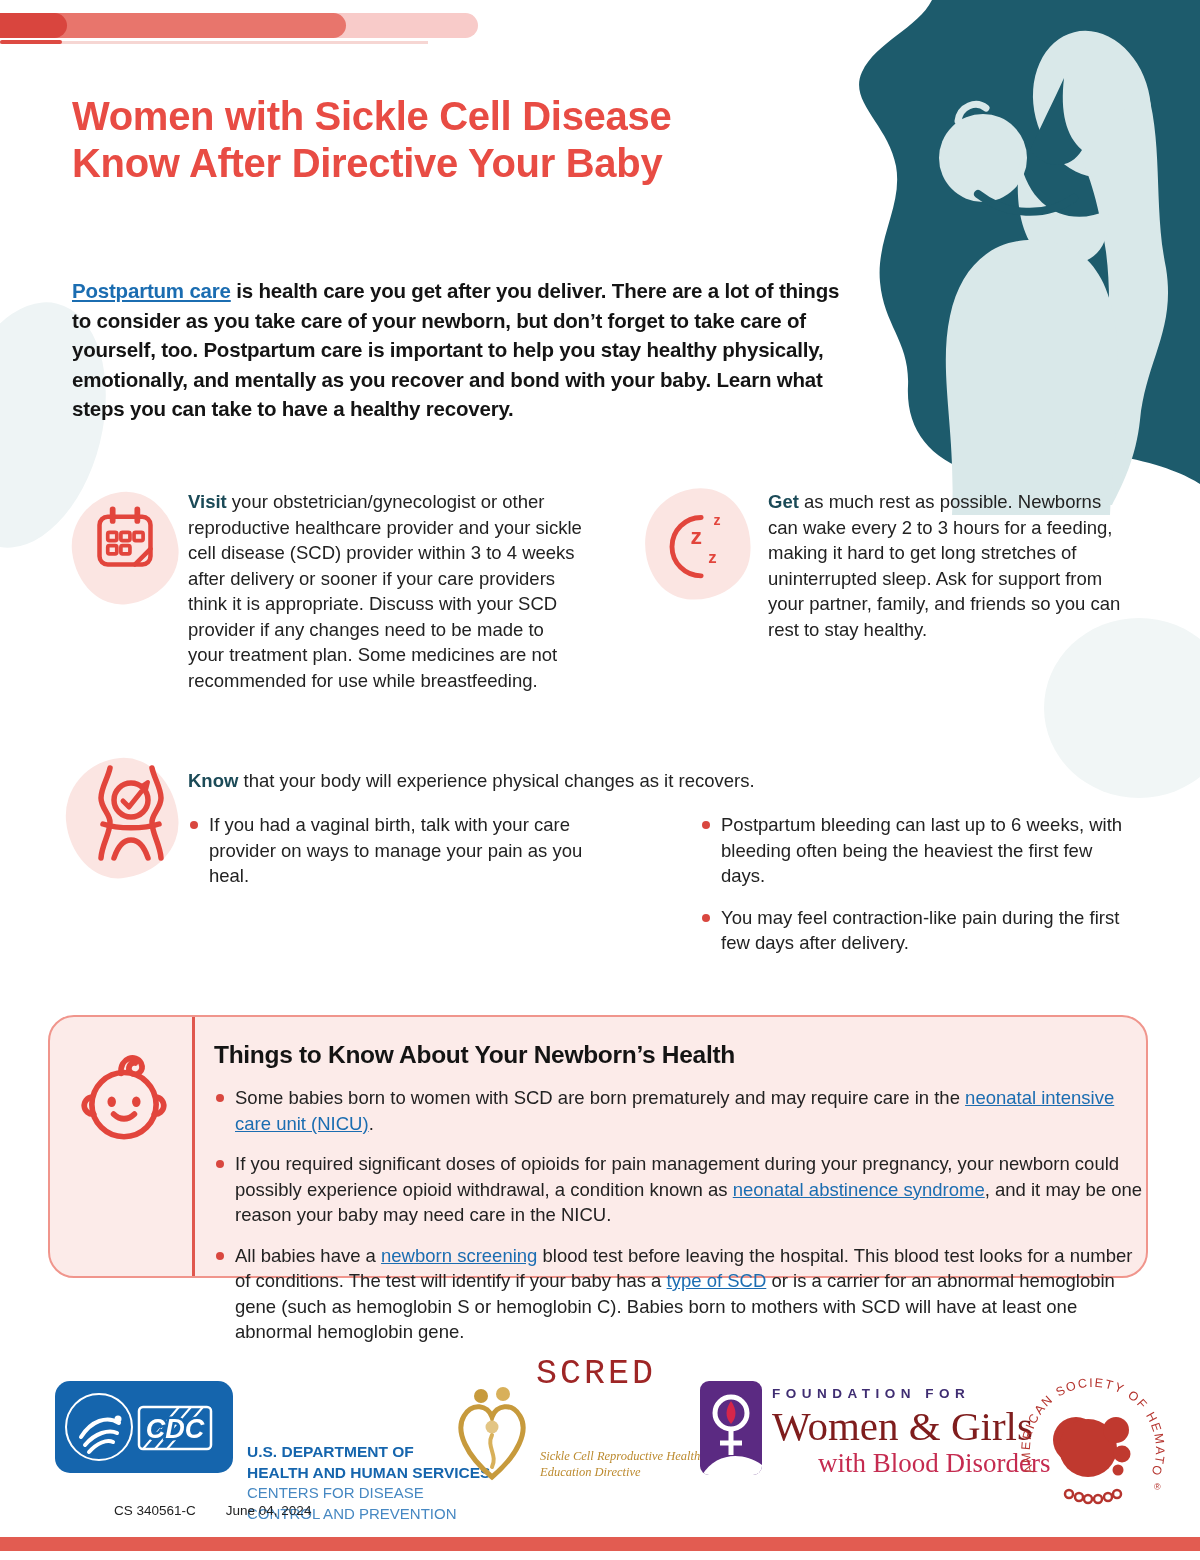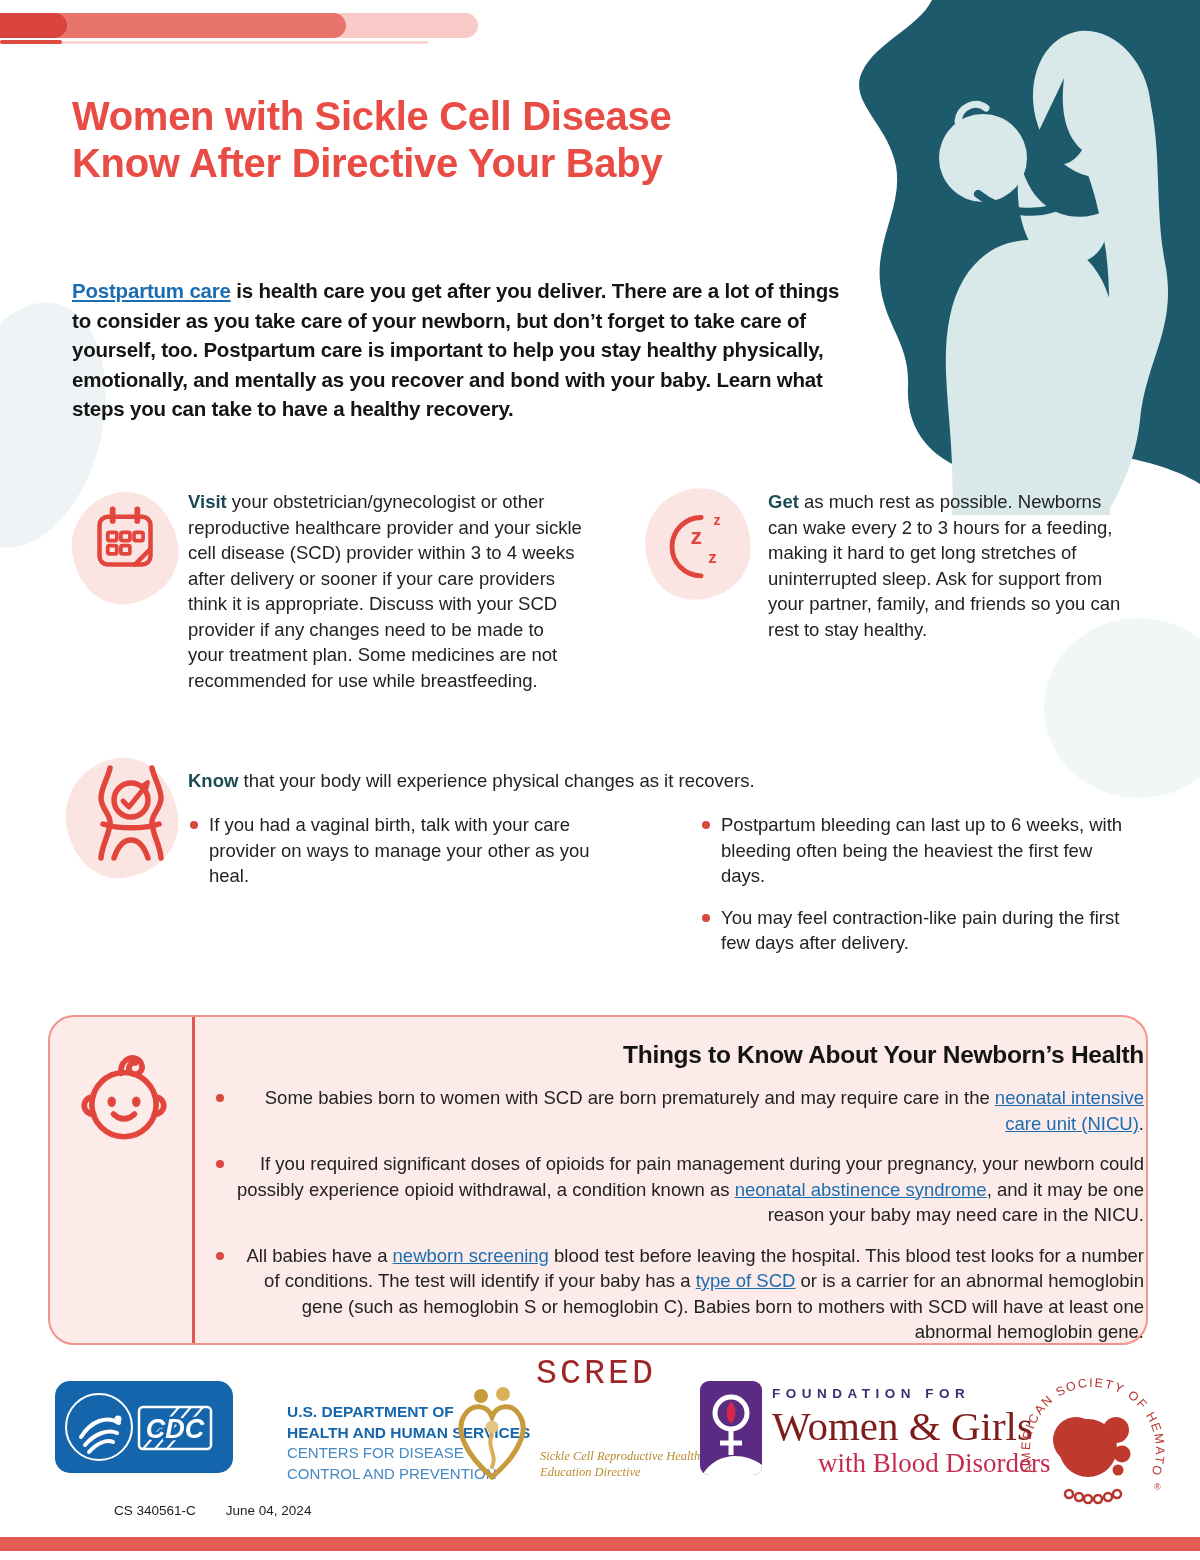--- a/index.html
+++ b/index.html
@@ -33,30 +33,30 @@
   .tip-text{font-size:18.5px;line-height:25.5px;color:#222;}
 
   
   ul.bullets{margin:0;padding:0;list-style:none;}
   ul.bullets li{position:relative;padding-left:21px;margin-bottom:16px;
                 font-size:18.5px;line-height:25.5px;color:#222;}
   ul.bullets li::before{content:"";position:absolute;left:2px;top:9px;width:8px;height:8px;
                 border-radius:50%;background:#d9473f;}
 
   
-  .nbox{left:48px;top:1015px;width:1100px;height:330px;background:#fcebe9;
-        border:2px solid #f0958c;border-radius:26px;box-sizing:border-box;text-align:right;}
+  .nbox{left:48px;top:1015px;width:1100px;height:263px;background:#fcebe9;
+        border:2px solid #f0958c;border-radius:26px;box-sizing:border-box;}
   .nbox-divider{left:142px;top:0;bottom:0;width:3px;background:#e0574e;}
   .nbox-content{left:164px;top:24px;width:930px;}
   .nbox-heading{font-size:24.5px;font-weight:bold;color:#141414;letter-spacing:-0.3px;margin:0 0 16px 0;}
   .nbox ul.bullets li{font-size:18.5px;line-height:25.5px;margin-bottom:15px;}
 
   
   .cdc-badge{left:55px;top:1381px;width:178px;height:92px;background:#1565ad;border-radius:15px;}
-  .hhs-text{left:247px;top:1402px;line-height:20.5px;margin-left:40px;}
+  .hhs-text{left:247px;top:1442px;line-height:20.5px;}
   .hhs-bold{font-size:15.5px;font-weight:bold;color:#1565ad;}
   .hhs-reg{font-size:15px;color:#4688c2;}
 
   .scred-name{left:536px;top:1354px;font-family:Liberation Mono, monospace;font-size:35px;
               color:#9e2626;letter-spacing:3px;}
   .scred-tag{left:540px;top:1448px;font-family:"Liberation Serif",serif;font-style:italic;
              font-size:12.5px;line-height:16px;color:#bc8a2e;}
 
   .fwgbd-icon{left:700px;top:1381px;width:62px;height:94px;background:#5b2a82;border-radius:9px;overflow:hidden;}
   .fwgbd-text{left:772px;top:1386px;}
@@ -143,21 +143,21 @@
       <path d="M17,62 C32,67 58,67 73,62"></path>
       <path d="M28,96 C32,84 38,78 45,78 C52,78 58,84 62,96"></path>
       <circle cx="45" cy="38" r="17"></circle>
       <path d="M37,39 L43,45 L55,30" stroke-width="5"></path>
       <path d="M56,24 L62,20 L60,28" stroke-width="4"></path>
     </g>
   </svg>
   <div class="abs tip-text" style="left:188px;top:768px;width:720px;"><span class="lead">Know</span> that your body will experience physical changes as it recovers.</div>
 
   <ul class="bullets abs" style="left:188px;top:812px;width:420px;">
-    <li>If you had a vaginal birth, talk with your care provider on ways to manage your other as you heal.</li>
+    <li>If you had a vaginal birth, talk with your care provider on ways to manage your pain as you heal.</li>
   </ul>
   <ul class="bullets abs" style="left:700px;top:812px;width:430px;">
     <li>Postpartum bleeding can last up to 6 weeks, with bleeding often being the heaviest the first few days.</li>
     <li>You may feel contraction-like pain during the first few days after delivery.</li>
   </ul>
 
   <div class="abs nbox">
     <div class="abs nbox-divider"></div>
     <svg class="abs" style="left:22px;top:26px;" width="104" height="110" viewBox="0 0 110 110">
       <g fill="none" stroke="#e2453c" stroke-width="6" stroke-linecap="round">

